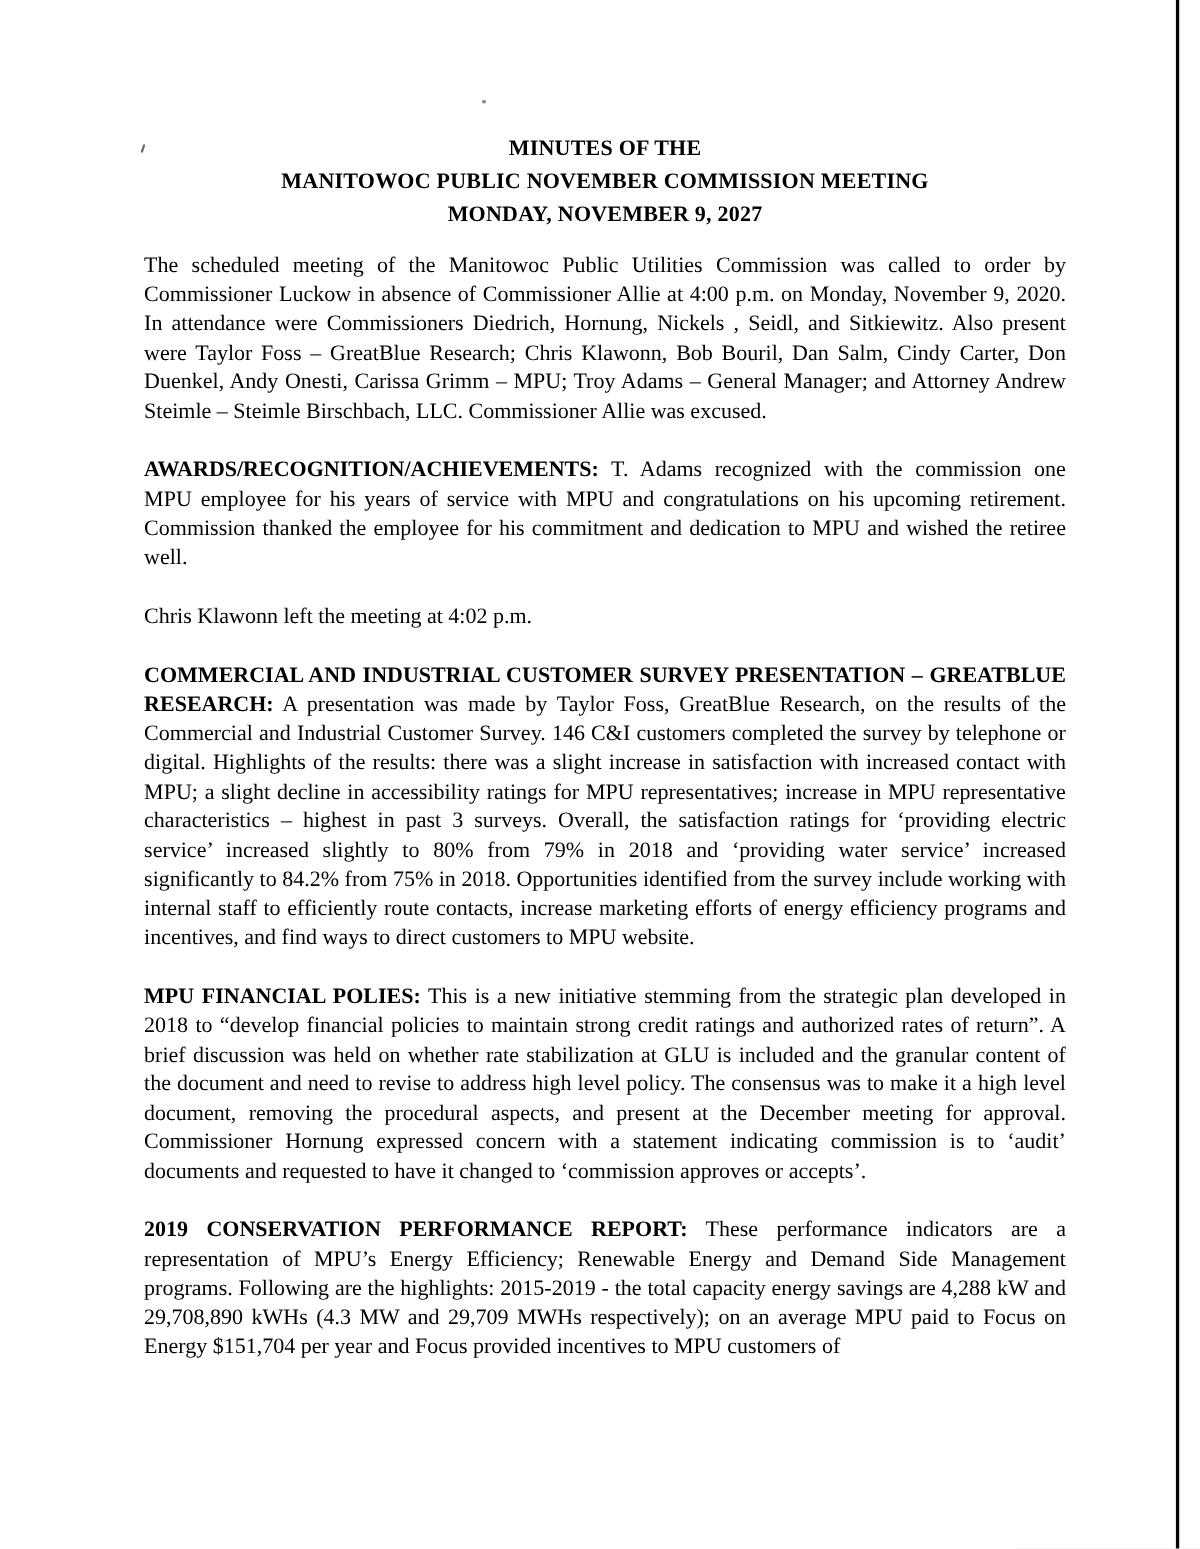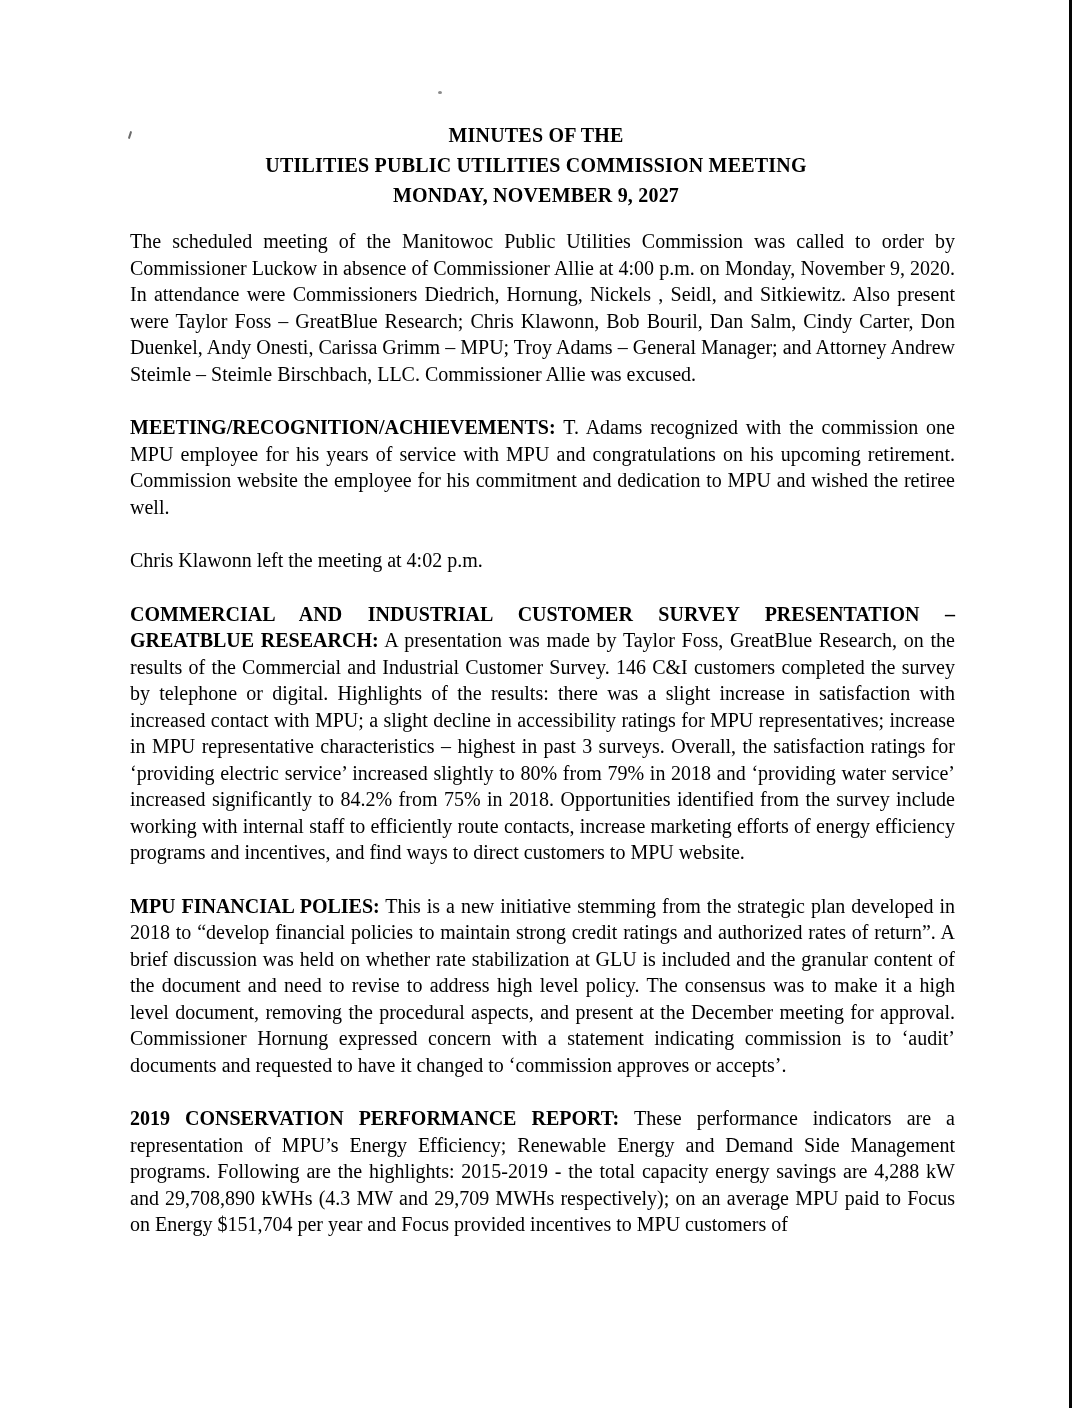--- a/index.html
+++ b/index.html
@@ -9,39 +9,39 @@
   }
   .page {
     position: relative;
     width: 1091px;
     height: 1408px;
     background: #ffffff;
     overflow: hidden;
   }
   .content {
     position: absolute;
-    left: 117px;
+    left: 131px;
     top: 120px;
     width: 838px;
     font-family: "Liberation Serif", "DejaVu Serif", serif;
     font-size: 20px;
     line-height: 26.5px;
     color: #141414;
     text-align: justify;
     filter: blur(0.28px) contrast(1.25);
   }
   .title {
     text-align: center;
     font-weight: bold;
     line-height: 30px;
     margin-bottom: 18px;
     letter-spacing: 0.2px;
   }
   p.para {
-    margin: 0 0 27px 13px;
+    margin: 0 0 27px 0;
   }
   .h {
     font-weight: bold;
   }
   
   .scan-edge {
     position: absolute;
     left: 1069px;
     top: 0;
     width: 3px;
@@ -74,27 +74,27 @@
 <div class="page">
 
   <div class="scan-edge"></div>
   <div class="speck-dot"></div>
   <div class="speck-tick"></div>
 
   <div class="content">
 
     <div class="title">
       <div>MINUTES OF THE</div>
-      <div>UTILITIES PUBLIC UTILITIES COMMISSION MEETING</div>
+      <div>MANITOWOC PUBLIC NOVEMBER COMMISSION MEETING</div>
       <div>MONDAY, NOVEMBER 9, 2027</div>
     </div>
 
     <p class="para"><span class="h"></span><span>The scheduled meeting of the Manitowoc Public Utilities Commission was called to order by Commissioner Luckow in absence of Commissioner Allie at 4:00 p.m. on Monday, November 9, 2020. In attendance were Commissioners Diedrich, Hornung, Nickels , Seidl, and Sitkiewitz. Also present were Taylor Foss – GreatBlue Research; Chris Klawonn, Bob Bouril, Dan Salm, Cindy Carter, Don Duenkel, Andy Onesti, Carissa Grimm – MPU; Troy Adams – General Manager; and Attorney Andrew Steimle – Steimle Birschbach, LLC. Commissioner Allie was excused.</span></p>
 
-    <p class="para"><span class="h">MEETING/RECOGNITION/ACHIEVEMENTS:</span><span> T. Adams recognized with the commission one MPU employee for his years of service with MPU and congratulations on his upcoming retirement. Commission website the employee for his commitment and dedication to MPU and wished the retiree well.</span></p>
+    <p class="para"><span class="h">AWARDS/RECOGNITION/ACHIEVEMENTS:</span><span> T. Adams recognized with the commission one MPU employee for his years of service with MPU and congratulations on his upcoming retirement. Commission thanked the employee for his commitment and dedication to MPU and wished the retiree well.</span></p>
 
     <p class="para"><span class="h"></span><span>Chris Klawonn left the meeting at 4:02 p.m.</span></p>
 
     <p class="para"><span class="h">COMMERCIAL AND INDUSTRIAL CUSTOMER SURVEY PRESENTATION – GREATBLUE RESEARCH:</span><span> A presentation was made by Taylor Foss, GreatBlue Research, on the results of the Commercial and Industrial Customer Survey.  146 C&amp;I customers completed the survey by telephone or digital. Highlights of the results: there was a slight increase in satisfaction with increased contact with MPU; a slight decline in accessibility ratings for MPU representatives; increase in MPU representative characteristics – highest in past 3 surveys. Overall, the satisfaction ratings for ‘providing electric service’ increased slightly to 80% from 79% in 2018 and ‘providing water service’ increased significantly to 84.2% from 75% in 2018. Opportunities identified from the survey include working with internal staff to efficiently route contacts, increase marketing efforts of energy efficiency programs and incentives, and find ways to direct customers to MPU website.</span></p>
 
 
     <p class="para"><span class="h">MPU FINANCIAL POLIES:</span><span> This is a new initiative stemming from the strategic plan developed in 2018 to “develop financial policies to maintain strong credit ratings and authorized rates of return”. A brief discussion was held on whether rate stabilization at GLU is included and the granular content of the document and need to revise to address high level policy. The consensus was to make it a high level document, removing the procedural aspects, and present at the December meeting for approval. Commissioner Hornung expressed concern with a statement indicating commission is to ‘audit’ documents and requested to have it changed to ‘commission approves or accepts’.</span></p>
 
     <p class="para"><span class="h">2019 CONSERVATION PERFORMANCE REPORT:</span><span> These performance indicators are a representation of MPU’s Energy Efficiency; Renewable Energy and Demand Side Management programs. Following are the highlights: 2015-2019 - the total capacity energy savings are 4,288 kW and 29,708,890 kWHs (4.3 MW and 29,709 MWHs respectively); on an average MPU paid to Focus on Energy $151,704 per year and Focus provided incentives to MPU customers of</span></p>
 

